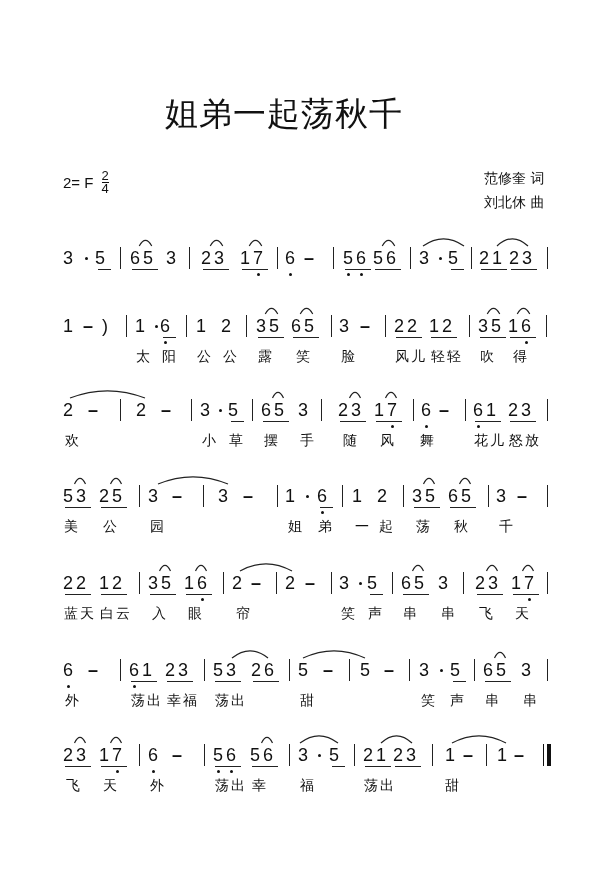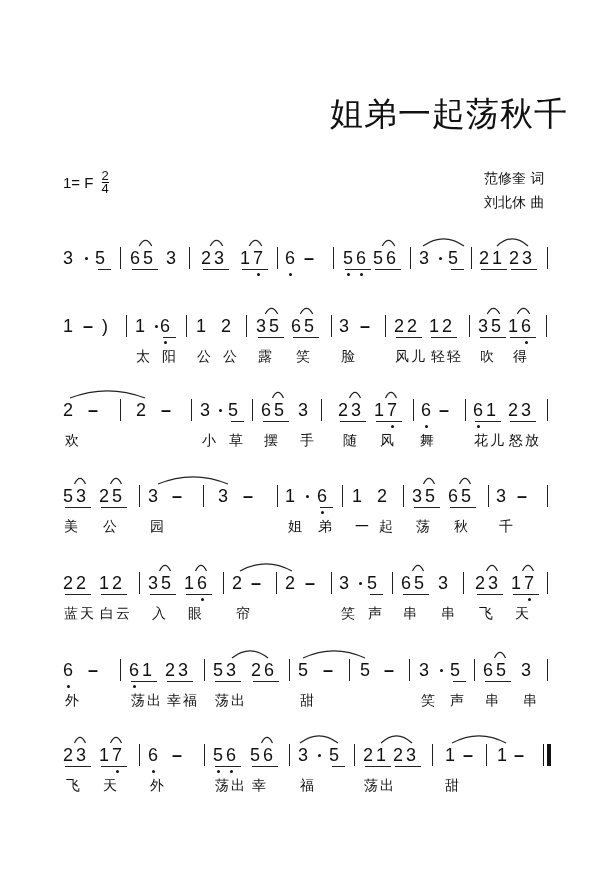--- a/index.html
+++ b/index.html
@@ -1,18 +1,18 @@
 <!DOCTYPE html>
 <html><head>
 <meta charset="utf-8">
 <style>
   html, body { margin:0; padding:0; background:#ffffff; }
   body { width:612px; height:887px; position:relative; overflow:hidden;
          font-family:"Liberation Sans", "DejaVu Sans", sans-serif; color:#111; }
-  .title { position:absolute; left:0; width:568px; top:92px; text-align:right;
+  .title { position:absolute; left:0; width:568px; top:92px; text-align:center;
            font-size:33px; letter-spacing:1px; font-family:"DejaVu Sans", sans-serif; }
   .key { position:absolute; left:63px; top:172px; font-size:15px; }
   .key .frac { display:inline-block; vertical-align:middle; text-align:center;
                line-height:12px; font-size:13px; margin-left:4px; position:relative; top:-2px; }
   .key .frac span { display:block; }
   .key .frac .top { border-bottom:1px solid #111; }
   .credits { position:absolute; left:484px; top:166px; font-size:14px; line-height:24px;
              font-family:"DejaVu Sans", sans-serif; }
   .row { position:absolute; left:0; width:612px; height:80px; }
   .el { position:absolute; }
@@ -25,21 +25,21 @@
   .dbar-thin { width:1.4px; background:#111; height:22px; }
   .lyric { font-size:14px; line-height:16px; font-family:"DejaVu Sans", sans-serif; }
   svg.slur { position:absolute; overflow:visible; }
 </style>
 </head>
 <body>
 
 <div class="title">姐弟一起荡秋千</div>
 
 <div class="key">
-  <span>1= F</span>
+  <span>2= F</span>
   <span class="frac">
     <span class="top">2</span>
     <span>4</span>
   </span>
 </div>
 
 <div class="credits">
   <div>范修奎 词</div>
   <div>刘北休 曲</div>
 </div>

